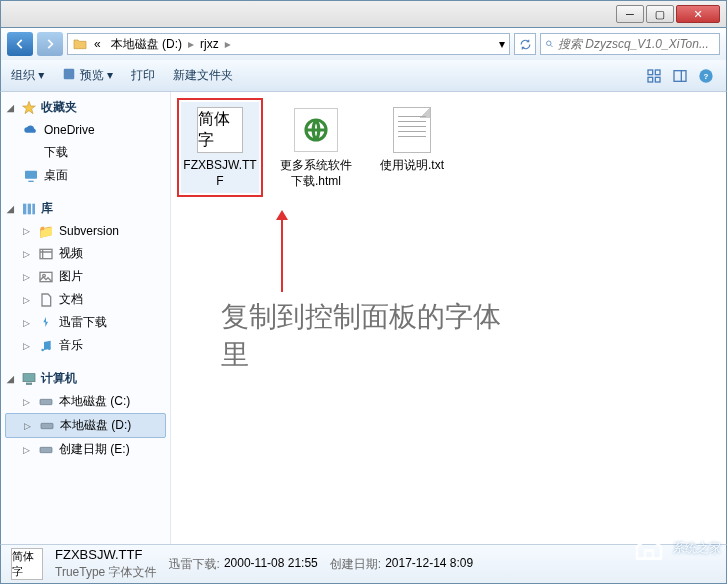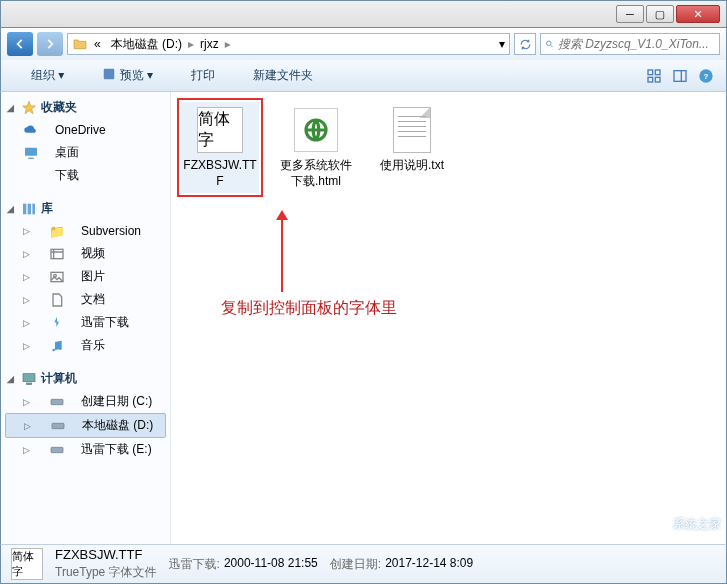--- a/index.html
+++ b/index.html
@@ -16,30 +16,30 @@
 .breadcrumb { flex:1; height:22px; border:1px solid #a0b8d0; background:#fff; display:flex; align-items:center; padding:0 4px; gap:2px; overflow:hidden;}
 .bc-part { padding: 0 4px; white-space:nowrap; cursor:pointer;}
 .bc-sep { color:#888;}
 .bc-refresh { width:22px; height:22px; border:1px solid #a0b8d0; background:#fff; display:flex; align-items:center; justify-content:center; cursor:pointer;}
 .searchbox { width: 180px; height:22px; border:1px solid #a0b8d0; background:#fff; display:flex; align-items:center; padding:0 4px; gap:4px;}
 .search-icon { width:14px; height:14px; color:#4a7dbb;}
 .search-input { border:none; outline:none; flex:1; font-style:italic; color:#888;}
 
 
 .toolbar { height: 32px; background: linear-gradient(#f5faff,#dce9f5); border-left:1px solid #6b8eab; border-right:1px solid #6b8eab; border-bottom:1px solid #c0d0e0; display:flex; align-items:center; padding:0 10px; gap:18px;}
-.tb-item { cursor:pointer; color:#1a3a5a;margin-left:20px;}
+.tb-item { cursor:pointer; color:#1a3a5a;}
 .tb-right { margin-left:auto; display:flex; gap:6px;}
 .tb-icon { width:20px; height:20px; display:flex; align-items:center; justify-content:center; cursor:pointer; color:#4a7dbb;}
 
 
 .main { display:flex; height: 452px; border-left:1px solid #6b8eab; border-right:1px solid #6b8eab;}
 .sidebar { width: 170px; background:#fafcff; border-right:1px solid #e0e8f0; overflow:auto; padding:4px 0;}
 .tree-group { margin-bottom:10px;}
 .tree-head { display:flex; align-items:center; padding:3px 6px; gap:4px; font-weight:bold; color:#1a3a5a; cursor:pointer;}
-.tree-item { display:flex; align-items:center; padding:3px 6px 3px 22px; gap:16px; cursor:pointer;}
+.tree-item { display:flex; align-items:center; padding:3px 6px 3px 22px; gap:5px; cursor:pointer;}
 .tree-item.sel { background:#d5e5f5; border:1px solid #9abde0; border-radius:2px; margin:0 4px; padding-left:18px;}
 .tri { width:10px; color:#6a6a6a; font-size:9px;}
 .ico { width:16px; height:16px; display:flex; align-items:center; justify-content:center; font-size:13px;}
 
 .content { flex:1; padding:10px; display:flex; gap:18px; align-items:flex-start; position:relative; background:#fff;}
 .file-item { width:78px; display:flex; flex-direction:column; align-items:center; gap:4px; cursor:pointer; padding:4px 2px;}
 .file-item.selected { outline:2px solid #e03030; outline-offset:2px; background:#e8f0fa;}
 .file-icon { width:48px; height:48px; display:flex; align-items:center; justify-content:center;}
 .file-label { text-align:center; font-size:12px; word-break:break-all; line-height:1.3;}
 .font-tile { width:46px; height:46px; border:1px solid #bbb; background:#fff; display:flex; align-items:center; justify-content:center; font-size:16px; font-family:SimSun; }
@@ -47,32 +47,32 @@
 .gif-tile svg { width:30px; height:30px;}
 .ie-tile { width:44px; height:44px; border:1px solid #ccc; background:#fff; display:flex; align-items:center; justify-content:center; color:#3a8c3a; font-size:28px;}
 .txt-tile { width:38px; height:46px; border:1px solid #bbb; background:#fff; position:relative;}
 .txt-tile::before { content:''; position:absolute; top:0; right:0; width:10px; height:10px; background:linear-gradient(135deg,#fff 48%, #ccc 50%);}
 .txt-lines { position:absolute; top:8px; left:4px; right:4px;}
 .txt-lines div{ height:1px; background:#aaa; margin-bottom:4px;}
 
 .annotation { position:absolute; top:120px; left:50px; width:300px;}
 .arrow { width:2px; height:80px; background:#e03030; margin-left:60px; position:relative;}
 .arrow::before { content:''; position:absolute; top:-8px; left:-5px; border:6px solid transparent; border-bottom:10px solid #e03030;}
-.anno-text { color:#b91c1c; font-size:16px; font-family:SimSun; margin-top:6px;}
+.anno-text { color:#737373; font-size:28px; font-family:SimSun; margin-top:6px;}
 
 
 .details { height:40px; border:1px solid #6b8eab; border-top:1px solid #c0d0e0; background:linear-gradient(#f5faff,#e8f0f8); display:flex; align-items:center; padding:0 10px; gap:12px;}
 .det-thumb { width:32px; height:32px; border:1px solid #bbb; background:#fff; display:flex; align-items:center; justify-content:center; font-size:11px;}
 .det-col { display:flex; flex-direction:column; gap:2px;}
 .det-name { font-size:13px;}
 .det-sub { color:#6a6a6a;}
 .det-kv { display:flex; gap:4px;}
 .det-k { color:#6a6a6a;}
 
-.watermark { position:absolute; right:6px; bottom:36px; color:#fff; font-size:14px; display:flex; gap:4px; opacity:.9; text-shadow:0 0 3px #5a8ab8;}
+.watermark { position:absolute; right:6px; bottom:20px; color:#fff; font-size:14px; display:flex; align-items:center; gap:4px; opacity:.9; text-shadow:0 0 3px #5a8ab8;}
 .wm-icon { width:40px; height:32px; }
 
 svg { display:block;}
 </style>
 </head>
 <body>
 
 <div class="titlebar">
   <div class="win-btn">─</div>
   <div class="win-btn">▢</div>
@@ -167,34 +167,34 @@
       <div class="tree-item">
           <span class="ico">
             <svg width="16" height="16" viewBox="0 0 24 24" fill="#3a7fc4">
               <path d="M6 16a4 4 0 0 1 0-8 6 6 0 0 1 11 2 3.5 3.5 0 0 1 1 6z"></path>
             </svg>
           </span>
           <span>OneDrive</span>
         </div>
       <div class="tree-item">
           <span class="ico">
+            <svg width="16" height="16" viewBox="0 0 24 24" fill="#4a9ad4">
+              <path d="M12 3v10m0 0l-4-4m4 4l4-4M4 18h16"></path>
+            </svg>
+          </span>
+          <span>下载</span>
+        </div>
+      <div class="tree-item">
+          <span class="ico">
             <svg width="16" height="16" viewBox="0 0 24 24" fill="#5a9fd4">
               <rect x="3" y="4" width="18" height="12" rx="1"></rect>
               <path d="M8 20h8" stroke="#5a9fd4" stroke-width="2"></path>
             </svg>
           </span>
           <span>桌面</span>
-        </div>
-      <div class="tree-item">
-          <span class="ico">
-            <svg width="16" height="16" viewBox="0 0 24 24" fill="#4a9ad4">
-              <path d="M12 3v10m0 0l-4-4m4 4l4-4M4 18h16"></path>
-            </svg>
-          </span>
-          <span>下载</span>
         </div>
     </div>
 
     <div class="tree-group">
       <div class="tree-head">
         <span class="tri">◢</span>
         <span class="ico">
             <svg width="16" height="16" viewBox="0 0 24 24" fill="#6aa7d8">
               <rect x="3" y="4" width="5" height="16"></rect>
               <rect x="10" y="4" width="5" height="16"></rect>
@@ -271,39 +271,39 @@
           </span>
         <span>计算机</span>
       </div>
       <div class="tree-item">
           <span class="tri">▷</span>
           <span class="ico">
             <svg width="16" height="16" viewBox="0 0 24 24" fill="#9ab" stroke="#678">
               <rect x="3" y="8" width="18" height="8" rx="1"></rect>
             </svg>
           </span>
-          <span>创建日期 (C:)</span>
+          <span>本地磁盘 (C:)</span>
         </div>
       <div class="tree-item sel">
           <span class="tri">▷</span>
           <span class="ico">
             <svg width="16" height="16" viewBox="0 0 24 24" fill="#9ab" stroke="#678">
               <rect x="3" y="8" width="18" height="8" rx="1"></rect>
             </svg>
           </span>
           <span>本地磁盘 (D:)</span>
         </div>
       <div class="tree-item">
           <span class="tri">▷</span>
           <span class="ico">
             <svg width="16" height="16" viewBox="0 0 24 24" fill="#9ab" stroke="#678">
               <rect x="3" y="8" width="18" height="8" rx="1"></rect>
             </svg>
           </span>
-          <span>迅雷下载 (E:)</span>
+          <span>创建日期 (E:)</span>
         </div>
     </div>
   </div>
 
   <div class="content">
     <div class="file-item selected">
       <div class="file-icon">
           <div class="font-tile">简体字</div>
         </div>
       <div class="file-label">FZXBSJW.TTF</div>

